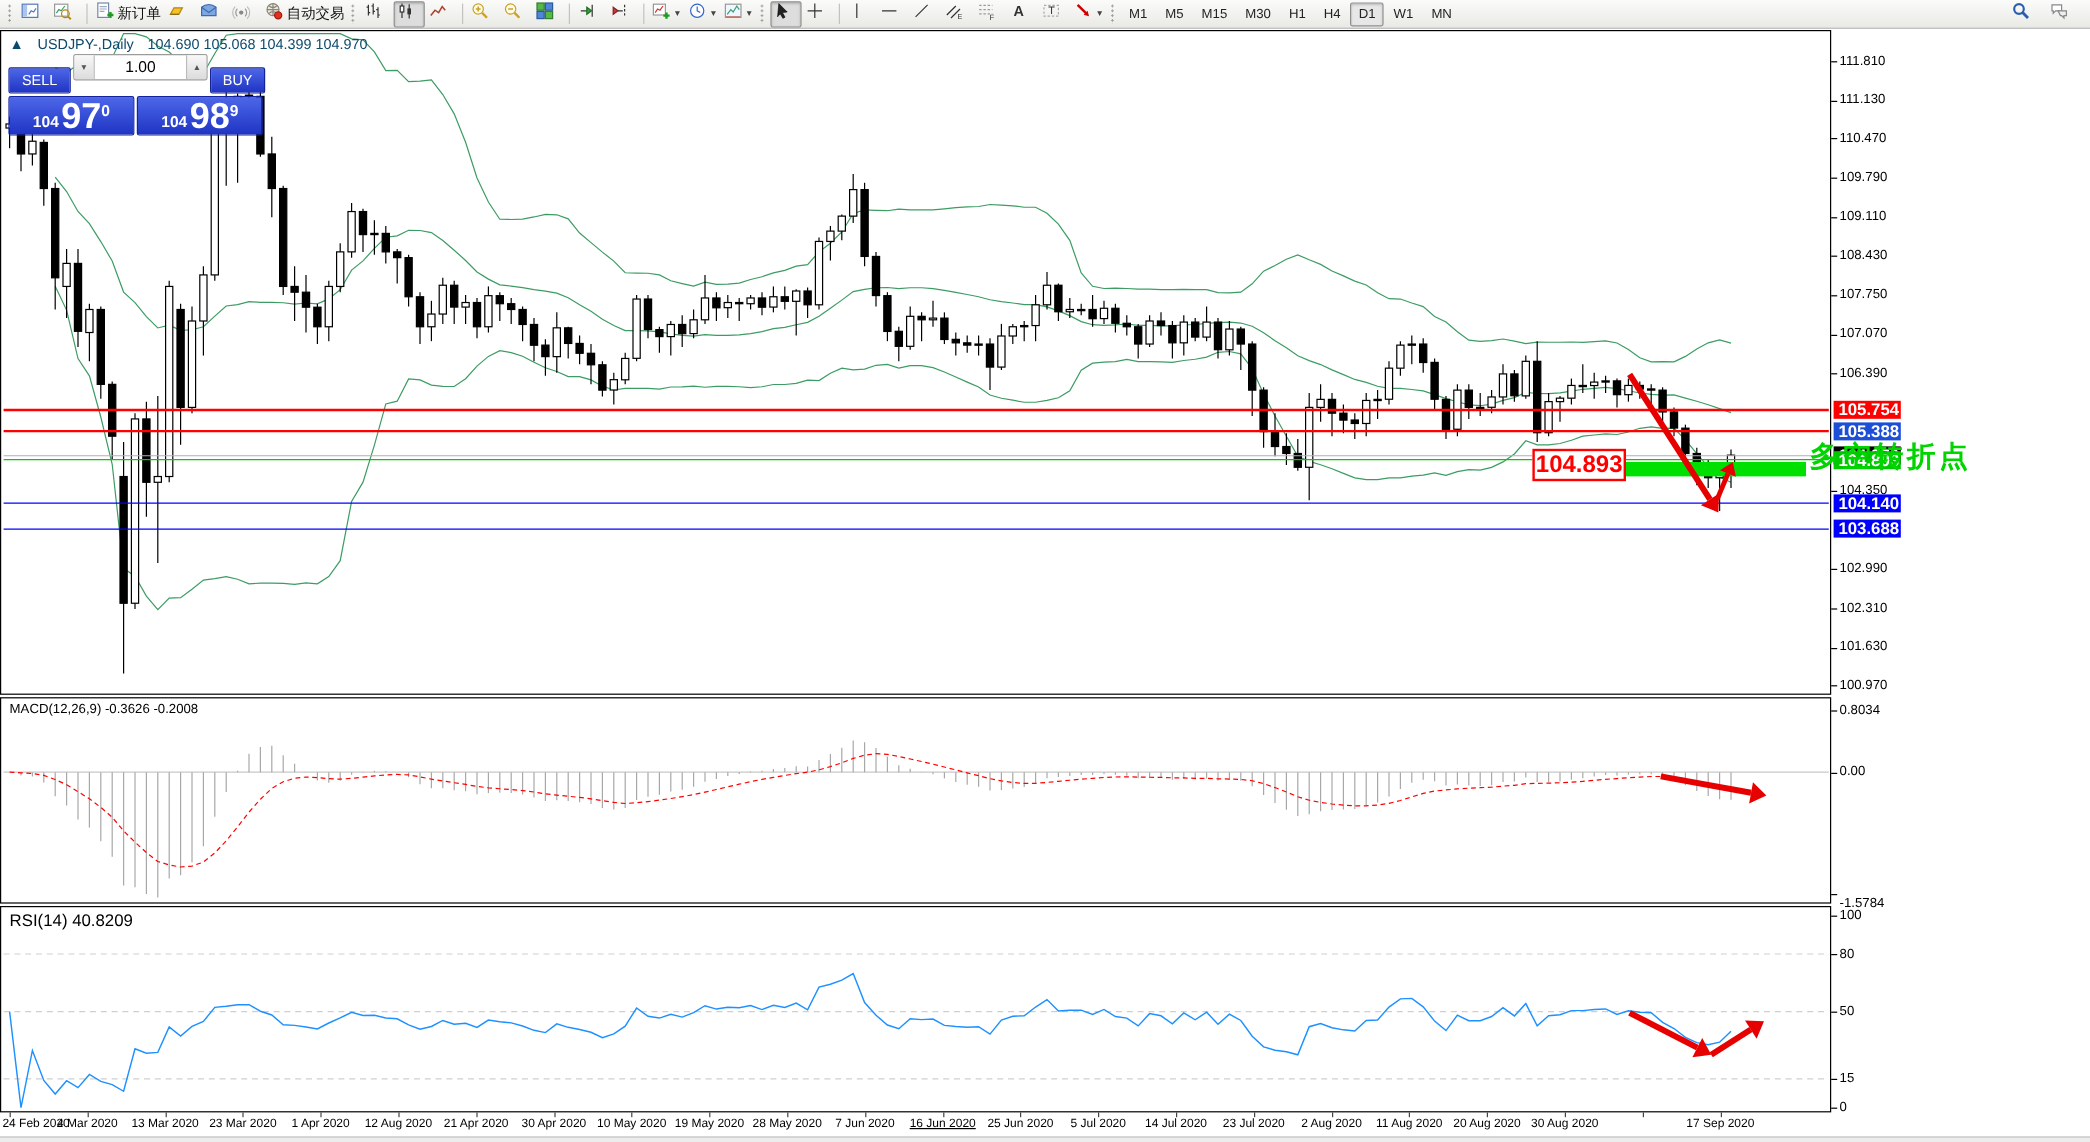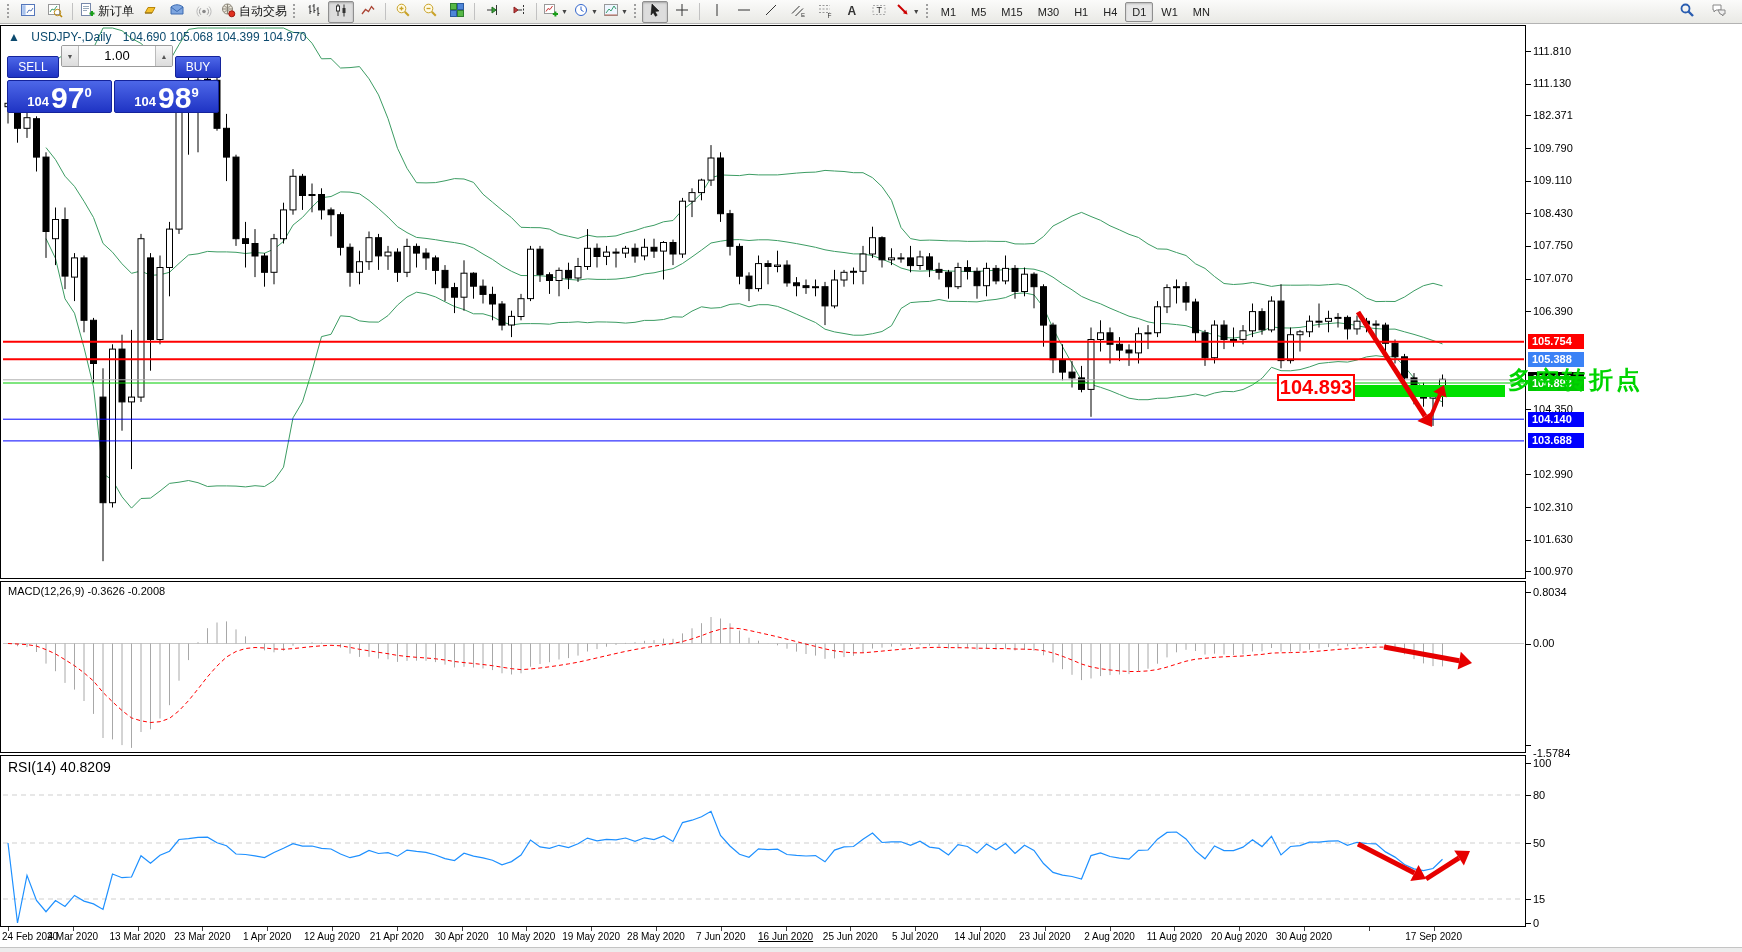--- a/index.html
+++ b/index.html
@@ -2,21 +2,21 @@
 <html><head>
 <meta charset="utf-8">
 <style>
   html,body{margin:0;padding:0;background:#fff;font-family:"Liberation Sans",sans-serif;}
   #app{position:relative;width:1742px;height:952px;background:#fff;overflow:hidden;}
 
   
   .toolbar{position:absolute;top:0;left:0;width:1742px;height:24px;box-sizing:border-box;
     background:linear-gradient(#fbfbfa,#e9e9e5);border-bottom:1px solid #b3b3b3;
     display:flex;align-items:center;padding:0 4px;gap:1px;z-index:20;}
-  .tbtn{height:20px;min-width:22px;display:flex;align-items:center;justify-content:center;
+  .tbtn{height:20px;min-width:22px;display:flex;align-items:center;
     border:1px solid transparent;border-radius:2px;padding:0 1px;}
   .tbtn.active{background:#dddddd;border-color:#8f8f8f;box-shadow:inset 0 1px 2px rgba(0,0,0,.25);}
   .tbtn svg{width:16px;height:16px;}
   .tlabel{font-size:12px;color:#111;margin-left:3px;white-space:nowrap;}
   .caret{font-size:7px;color:#444;margin-left:2px;}
   .sep{width:1px;height:17px;background:#c2c2c2;margin:0 3px;flex:none;}
   .grip{width:4px;height:17px;margin:0 4px 0 2px;flex:none;
     background-image:radial-gradient(#9f9f9f 34%,transparent 36%);background-size:4px 4px;}
   .tf{font-size:11px;color:#222;padding:2px 6px;border:1px solid transparent;border-radius:2px;line-height:14px;}
   .tf.active{background:#e7e7e7;border-color:#8f8f8f;box-shadow:inset 0 1px 2px rgba(0,0,0,.2);}
@@ -25,21 +25,21 @@
   
   .panel{position:absolute;left:0;width:1526px;background:#fff;border:1px solid #000;box-sizing:border-box;}
   #panel-main{top:25px;height:554px;}
   #panel-macd{top:581px;height:172px;}
   #panel-rsi{top:755px;height:172px;}
   #overlay{position:absolute;left:0;top:0;width:1742px;height:952px;pointer-events:none;z-index:5;}
 
   
   .axis-label{position:absolute;left:1533px;font-size:11px;color:#000;white-space:nowrap;z-index:6;}
   .tickmark{position:absolute;left:1526px;width:5px;height:1px;background:#000;z-index:6;}
-  .chip{position:absolute;left:1528px;width:56px;height:15px;color:#fff;font-size:11px;font-weight:bold;
+  .chip{position:absolute;left:1528px;width:56px;height:15px;color:#fff;font-size:14px;font-weight:bold;
     line-height:15px;padding-left:4px;box-sizing:border-box;z-index:7;}
   .date-label{position:absolute;top:931px;font-size:10px;color:#000;white-space:nowrap;z-index:6;}
   .date-tick{position:absolute;top:927px;width:1px;height:4px;background:#444;z-index:6;}
   #bottom-strip{position:absolute;top:947px;left:0;width:1742px;height:5px;background:#ececec;border-top:1px solid #c4c4c4;}
 
   
   #symbol-line{position:absolute;left:8px;top:30px;font-size:12px;color:#0c4a6e;z-index:8;white-space:nowrap;}
   #symbol-line .num{margin-left:8px;}
   #macd-label{position:absolute;left:8px;top:585px;font-size:11px;color:#000;z-index:8;}
   #rsi-label{position:absolute;left:8px;top:759px;font-size:14px;color:#000;z-index:8;}
@@ -809,21 +809,21 @@
   <div id="rsi-label">RSI(14) 40.8209</div>
   <div id="price-note">104.893</div>
   <div id="pivot-note">多空转折点</div>
 
   <div id="axis-area">
       <div class="tickmark" style="top: 51px;"></div>
       <div class="axis-label" style="top: 44.5px;">111.810</div>
       <div class="tickmark" style="top: 83.6px;"></div>
       <div class="axis-label" style="top: 77.1px;">111.130</div>
       <div class="tickmark" style="top: 115.3px;"></div>
-      <div class="axis-label" style="top: 108.8px;">182.371</div>
+      <div class="axis-label" style="top: 108.8px;">110.470</div>
       <div class="tickmark" style="top: 148px;"></div>
       <div class="axis-label" style="top: 141.5px;">109.790</div>
       <div class="tickmark" style="top: 180.6px;"></div>
       <div class="axis-label" style="top: 174.1px;">109.110</div>
       <div class="tickmark" style="top: 213.2px;"></div>
       <div class="axis-label" style="top: 206.7px;">108.430</div>
       <div class="tickmark" style="top: 245.9px;"></div>
       <div class="axis-label" style="top: 239.4px;">107.750</div>
       <div class="tickmark" style="top: 278.5px;"></div>
       <div class="axis-label" style="top: 272px;">107.070</div>
@@ -833,21 +833,21 @@
       <div class="axis-label" style="top: 402.6px;">104.350</div>
       <div class="tickmark" style="top: 474.4px;"></div>
       <div class="axis-label" style="top: 467.9px;">102.990</div>
       <div class="tickmark" style="top: 507px;"></div>
       <div class="axis-label" style="top: 500.5px;">102.310</div>
       <div class="tickmark" style="top: 539.6px;"></div>
       <div class="axis-label" style="top: 533.1px;">101.630</div>
       <div class="tickmark" style="top: 571.3px;"></div>
       <div class="axis-label" style="top: 564.8px;">100.970</div>
       <div class="chip" style="top: 334.2px; background: rgb(255, 0, 0);">105.754</div>
-      <div class="chip" style="top: 351.8px; background: #3b82f6;">105.388</div>
+      <div class="chip" style="top: 351.8px; background: #1d4ed8;">105.388</div>
       <div class="chip" style="top: 371.8px; background: rgb(0, 0, 0);">104.970</div>
       <div class="chip" style="top: 375.5px; background: rgb(0, 200, 0);">104.893</div>
       <div class="chip" style="top: 411.7px; background: rgb(0, 0, 255);">104.140</div>
       <div class="chip" style="top: 433.4px; background: rgb(0, 0, 255);">103.688</div>
       <div class="tickmark" style="top: 592.1px;"></div>
       <div class="axis-label" style="top: 585.6px;">0.8034</div>
       <div class="tickmark" style="top: 643.5px;"></div>
       <div class="axis-label" style="top: 637px;">0.00</div>
       <div class="tickmark" style="top: 744.5px;"></div>
       <div class="axis-label" style="top: 747px; text-align: center;">-1.5784</div>

